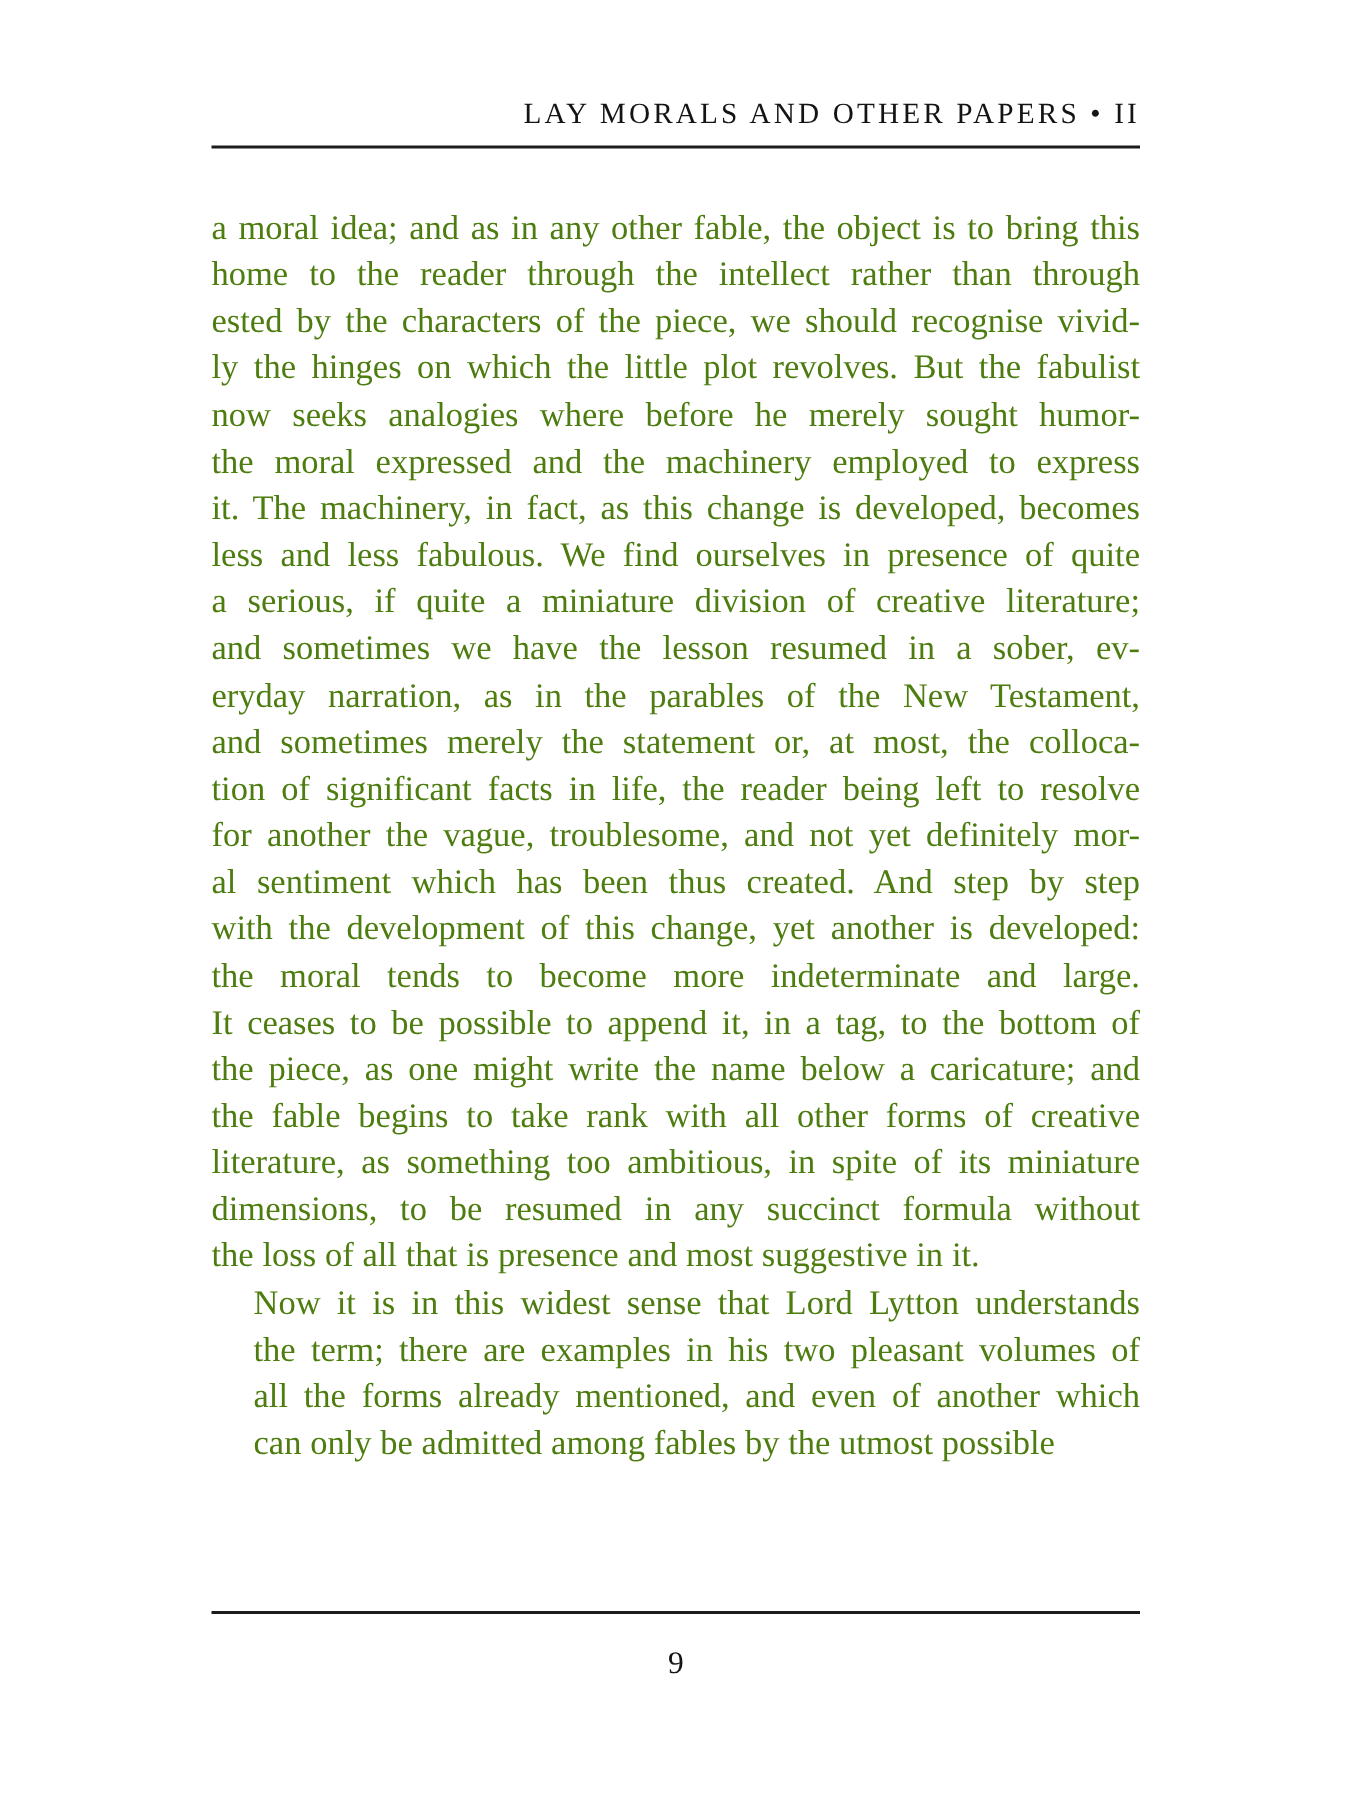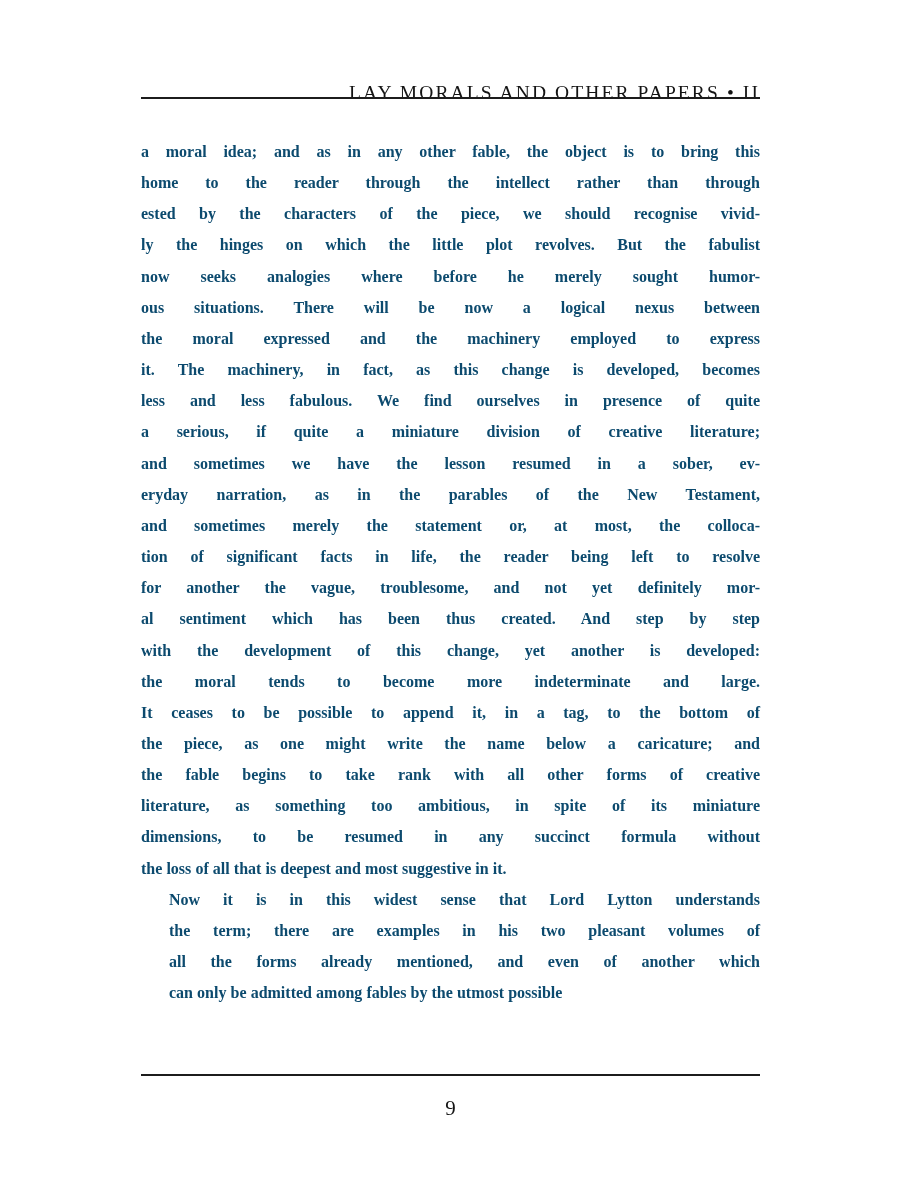--- a/index.html
+++ b/index.html
@@ -17,21 +17,21 @@
     height: 1200px;
     background: #ffffff;
     overflow: hidden;
     box-sizing: border-box;
   }
 
   
   .header {
     position: absolute;
     left: 141px;
-    top: 80px;
+    top: 64px;
     width: 619px;
     height: 30px;
   }
   .header-title {
     display: block;
     text-align: right;
     font-family: "Liberation Serif", "DejaVu Serif", serif;
     font-size: 19.5px;
     letter-spacing: 2.1px;
     color: #141414;
@@ -49,29 +49,28 @@
 
   
   .textblock {
     position: absolute;
     left: 141px;
     top: 136px;
     width: 619px;
   }
   .para {
     margin: 0;
-    font-size: 16px;
+    font-size: 23px;
     line-height: 31.15px;
-    color: #0c4a6e;
+    color: #4d7c0f;
     text-align: justify;
     text-align-last: left;
     -webkit-hyphens: none;
     hyphens: none;
     word-spacing: 0.1px;
-    font-weight: bold;
   }
   .para.indented {
     text-indent: 28px;
   }
   
   .para .ln {
     display: block;
     text-align: justify;
     text-align-last: justify;
     white-space: pre-wrap;
@@ -113,39 +112,38 @@
   </div>
   <div class="header-rule"></div>
 
   <div class="textblock">
       <p class="para">
         <span class="ln">a moral idea; and as in any other fable, the object is to bring this</span>
         <span class="ln">home to the reader through the intellect rather than through</span>
         <span class="ln">ested by the characters of the piece, we should recognise vivid-</span>
         <span class="ln">ly the hinges on which the little plot revolves. But the fabulist</span>
         <span class="ln">now seeks analogies where before he merely sought humor-</span>
-        <span class="ln">ous situations. There will be now a logical nexus between</span>
         <span class="ln">the moral expressed and the machinery employed to express</span>
         <span class="ln">it. The machinery, in fact, as this change is developed, becomes</span>
         <span class="ln">less and less fabulous. We find ourselves in presence of quite</span>
         <span class="ln">a serious, if quite a miniature division of creative literature;</span>
         <span class="ln">and sometimes we have the lesson resumed in a sober, ev-</span>
         <span class="ln">eryday narration, as in the parables of the New Testament,</span>
         <span class="ln">and sometimes merely the statement or, at most, the colloca-</span>
         <span class="ln">tion of significant facts in life, the reader being left to resolve</span>
         <span class="ln">for another the vague, troublesome, and not yet definitely mor-</span>
         <span class="ln">al sentiment which has been thus created. And step by step</span>
         <span class="ln">with the development of this change, yet another is developed:</span>
         <span class="ln">the moral tends to become more indeterminate and large.</span>
         <span class="ln">It ceases to be possible to append it, in a tag, to the bottom of</span>
         <span class="ln">the piece, as one might write the name below a caricature; and</span>
         <span class="ln">the fable begins to take rank with all other forms of creative</span>
         <span class="ln">literature, as something too ambitious, in spite of its miniature</span>
         <span class="ln">dimensions, to be resumed in any succinct formula without</span>
-        <span class="ln last">the loss of all that is deepest and most suggestive in it.</span>
+        <span class="ln last">the loss of all that is presence and most suggestive in it.</span>
       </p>
       <p class="para indented">
         <span class="ln first-indent">Now it is in this widest sense that Lord Lytton understands</span>
         <span class="ln">the term; there are examples in his two pleasant volumes of</span>
         <span class="ln">all the forms already mentioned, and even of another which</span>
         <span class="ln last">can only be admitted among fables by the utmost possible</span>
       </p>
     </div>
 
   <div class="footer-rule"></div>

